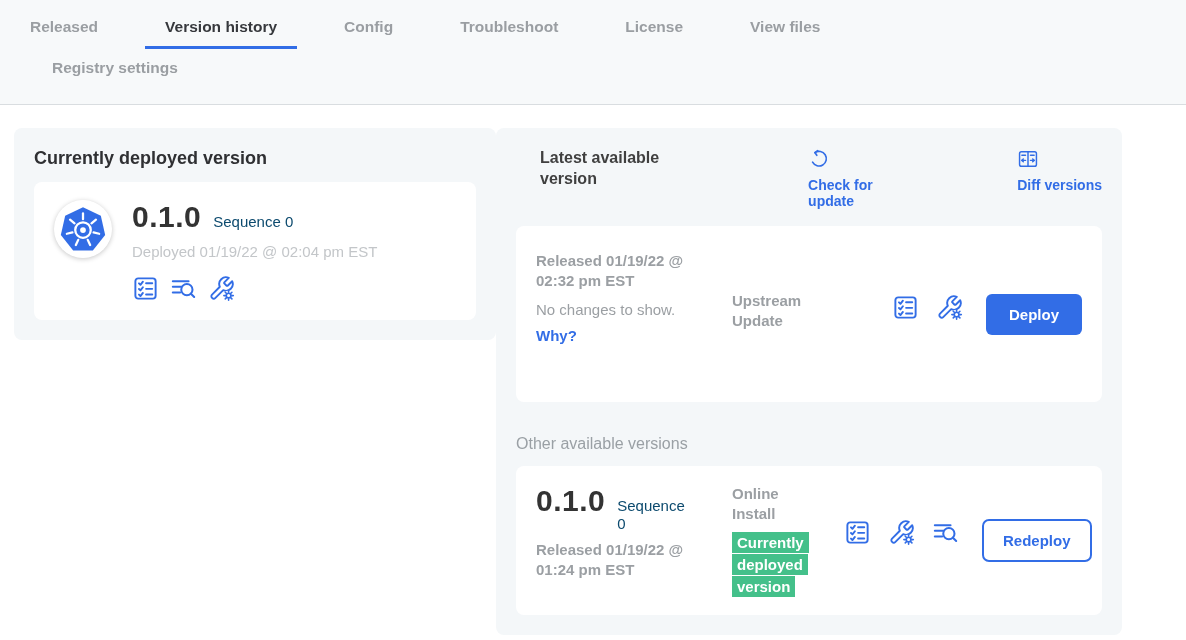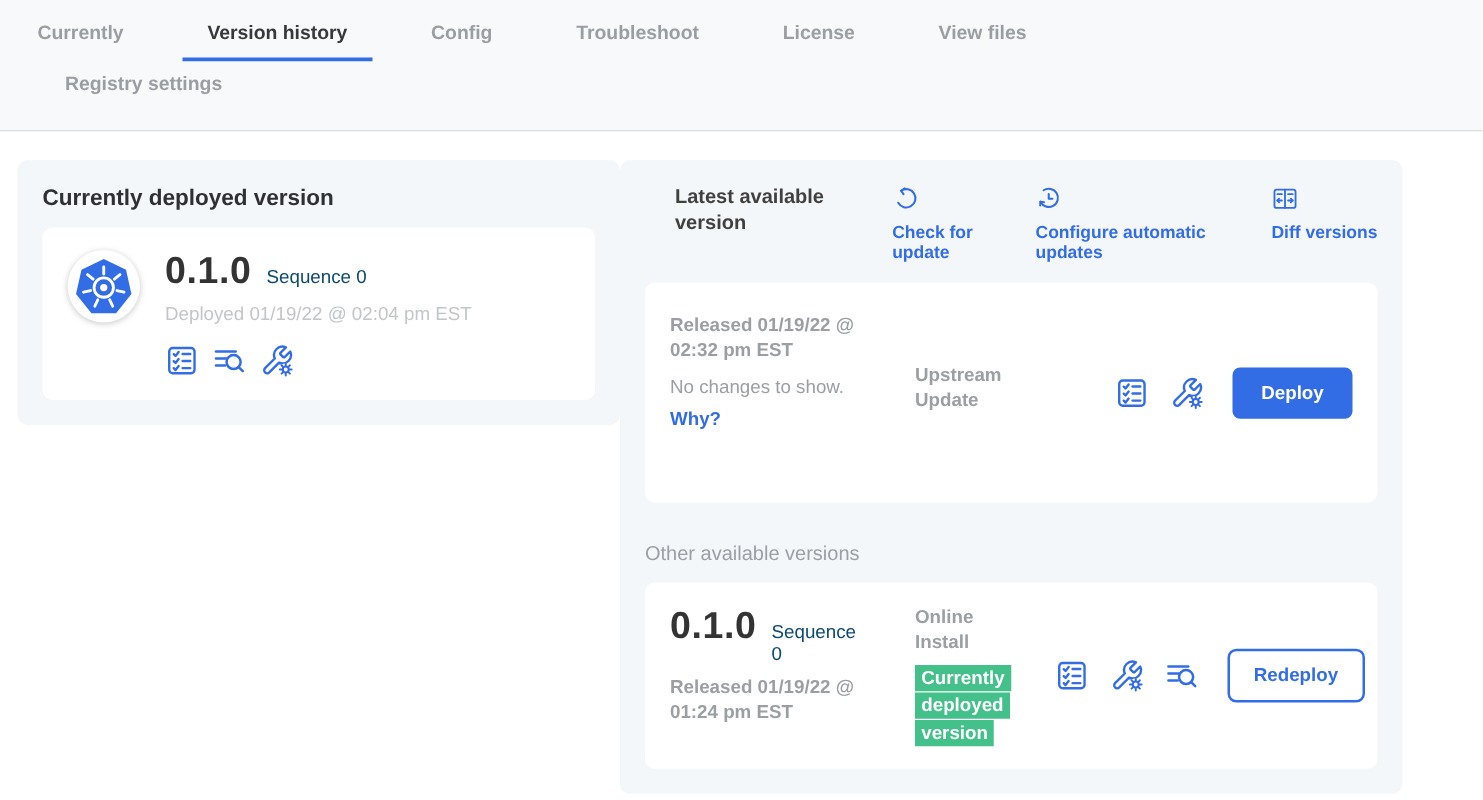--- a/index.html
+++ b/index.html
@@ -51,38 +51,38 @@
               color: #9b9fa3; line-height: 1.3; }
   .no-changes { margin-top: 11px; font-size: 15px; color: #9b9fa3; }
   .why { margin-top: 9px; font-size: 15px; font-weight: 700; color: #326de6; cursor: pointer; }
   .col-source { width: 112px; flex: 0 0 auto; font-size: 15px;
                 font-weight: 700; color: #9b9fa3; line-height: 1.3; }
   .col-source .src { max-width: 78px; }
   .col-source.pad { padding-top: 47px; }
   .badge-wrap { margin-top: 9px; max-width: 80px; line-height: 1.45; }
   .badge { display: inline; background: #44c08a; color: #fff; font-size: 15px; font-weight: 700;
            padding: 2px 5px; -webkit-box-decoration-break: clone; box-decoration-break: clone; }
-  .col-actions { margin-left: auto; align-self: center; display: flex; align-items: center;
+  .col-actions { margin-left: auto; align-self: center; display: flex; 
                  gap: 17px; }
   .btn-primary { background: #326de6; color: #fff; border: none; border-radius: 6px;
                  font-family: inherit; font-size: 15px; font-weight: 700; padding: 12px 23px;
                  cursor: pointer; margin-left: 6px; }
   .btn-outline { background: #fff; color: #326de6; border: 2px solid #326de6; border-radius: 7px;
                  font-family: inherit; font-size: 15px; font-weight: 700; padding: 11px 19px;
                  cursor: pointer; margin-left: 6px; }
   .other-heading { margin-top: 33px; font-size: 16px; font-weight: 500; color: #9aa0a5; }
 
   svg { display: block; }
 </style>
 </head>
 <body>
 
 <header class="topnav">
   <nav class="tabs-row">
-    <div class="tab">Currently</div>
+    <div class="tab">Released</div>
     <div class="tab active">Version history</div>
     <div class="tab">Config</div>
     <div class="tab">Troubleshoot</div>
     <div class="tab">License</div>
     <div class="tab">View files</div>
   </nav>
   <nav class="tabs-row2">
     <div class="tab">Registry settings</div>
   </nav>
 </header>
@@ -166,31 +166,20 @@
       <div class="action-link">
         <span class="icn">
           <svg width="22" height="22" viewBox="0 0 24 24" fill="none" stroke="#326de6" stroke-width="1.8" stroke-linecap="round" stroke-linejoin="round">
             <path d="M7.5 5 A8 8 0 1 1 5 15.5"></path>
             <polyline points="10.6,2.9 7.5,5 9.6,8"></polyline>
           </svg>
         </span>
         <span class="lbl w72">Check for update</span>
       </div>
 
-      <div class="action-link">
-        <span class="icn">
-          <svg width="22" height="22" viewBox="0 0 24 24" fill="none" stroke="#326de6" stroke-width="1.8" stroke-linecap="round" stroke-linejoin="round">
-            <path d="M7.5 4.6 A8 8 0 1 1 4.8 14.7"></path>
-            <path d="M4.8 14.7 l-0.3 3.1"></path>
-              <path d="M4.8 14.7 l3.1 0.3"></path>
-            <path d="M12 7.8 V12 H15.2"></path>
-          </svg>
-        </span>
-        <span class="lbl w150">Configure automatic updates</span>
-      </div>
 
       <div class="action-link">
         <span class="icn">
           <svg width="22" height="22" viewBox="0 0 24 24" fill="none" stroke="#326de6" stroke-width="1.6" stroke-linecap="round" stroke-linejoin="round">
             <rect x="2.8" y="4" width="18.4" height="16" rx="2"></rect>
             <line x1="12" y1="4" x2="12" y2="20"></line>
             <path d="M5.3 8 H9.3"></path>
               <path d="M9.3 13.5 H5.3"></path>
               <polyline points="6.9,11.9 5.3,13.5 6.9,15.1"></polyline>
             <path d="M14.7 8 H18.7"></path>

